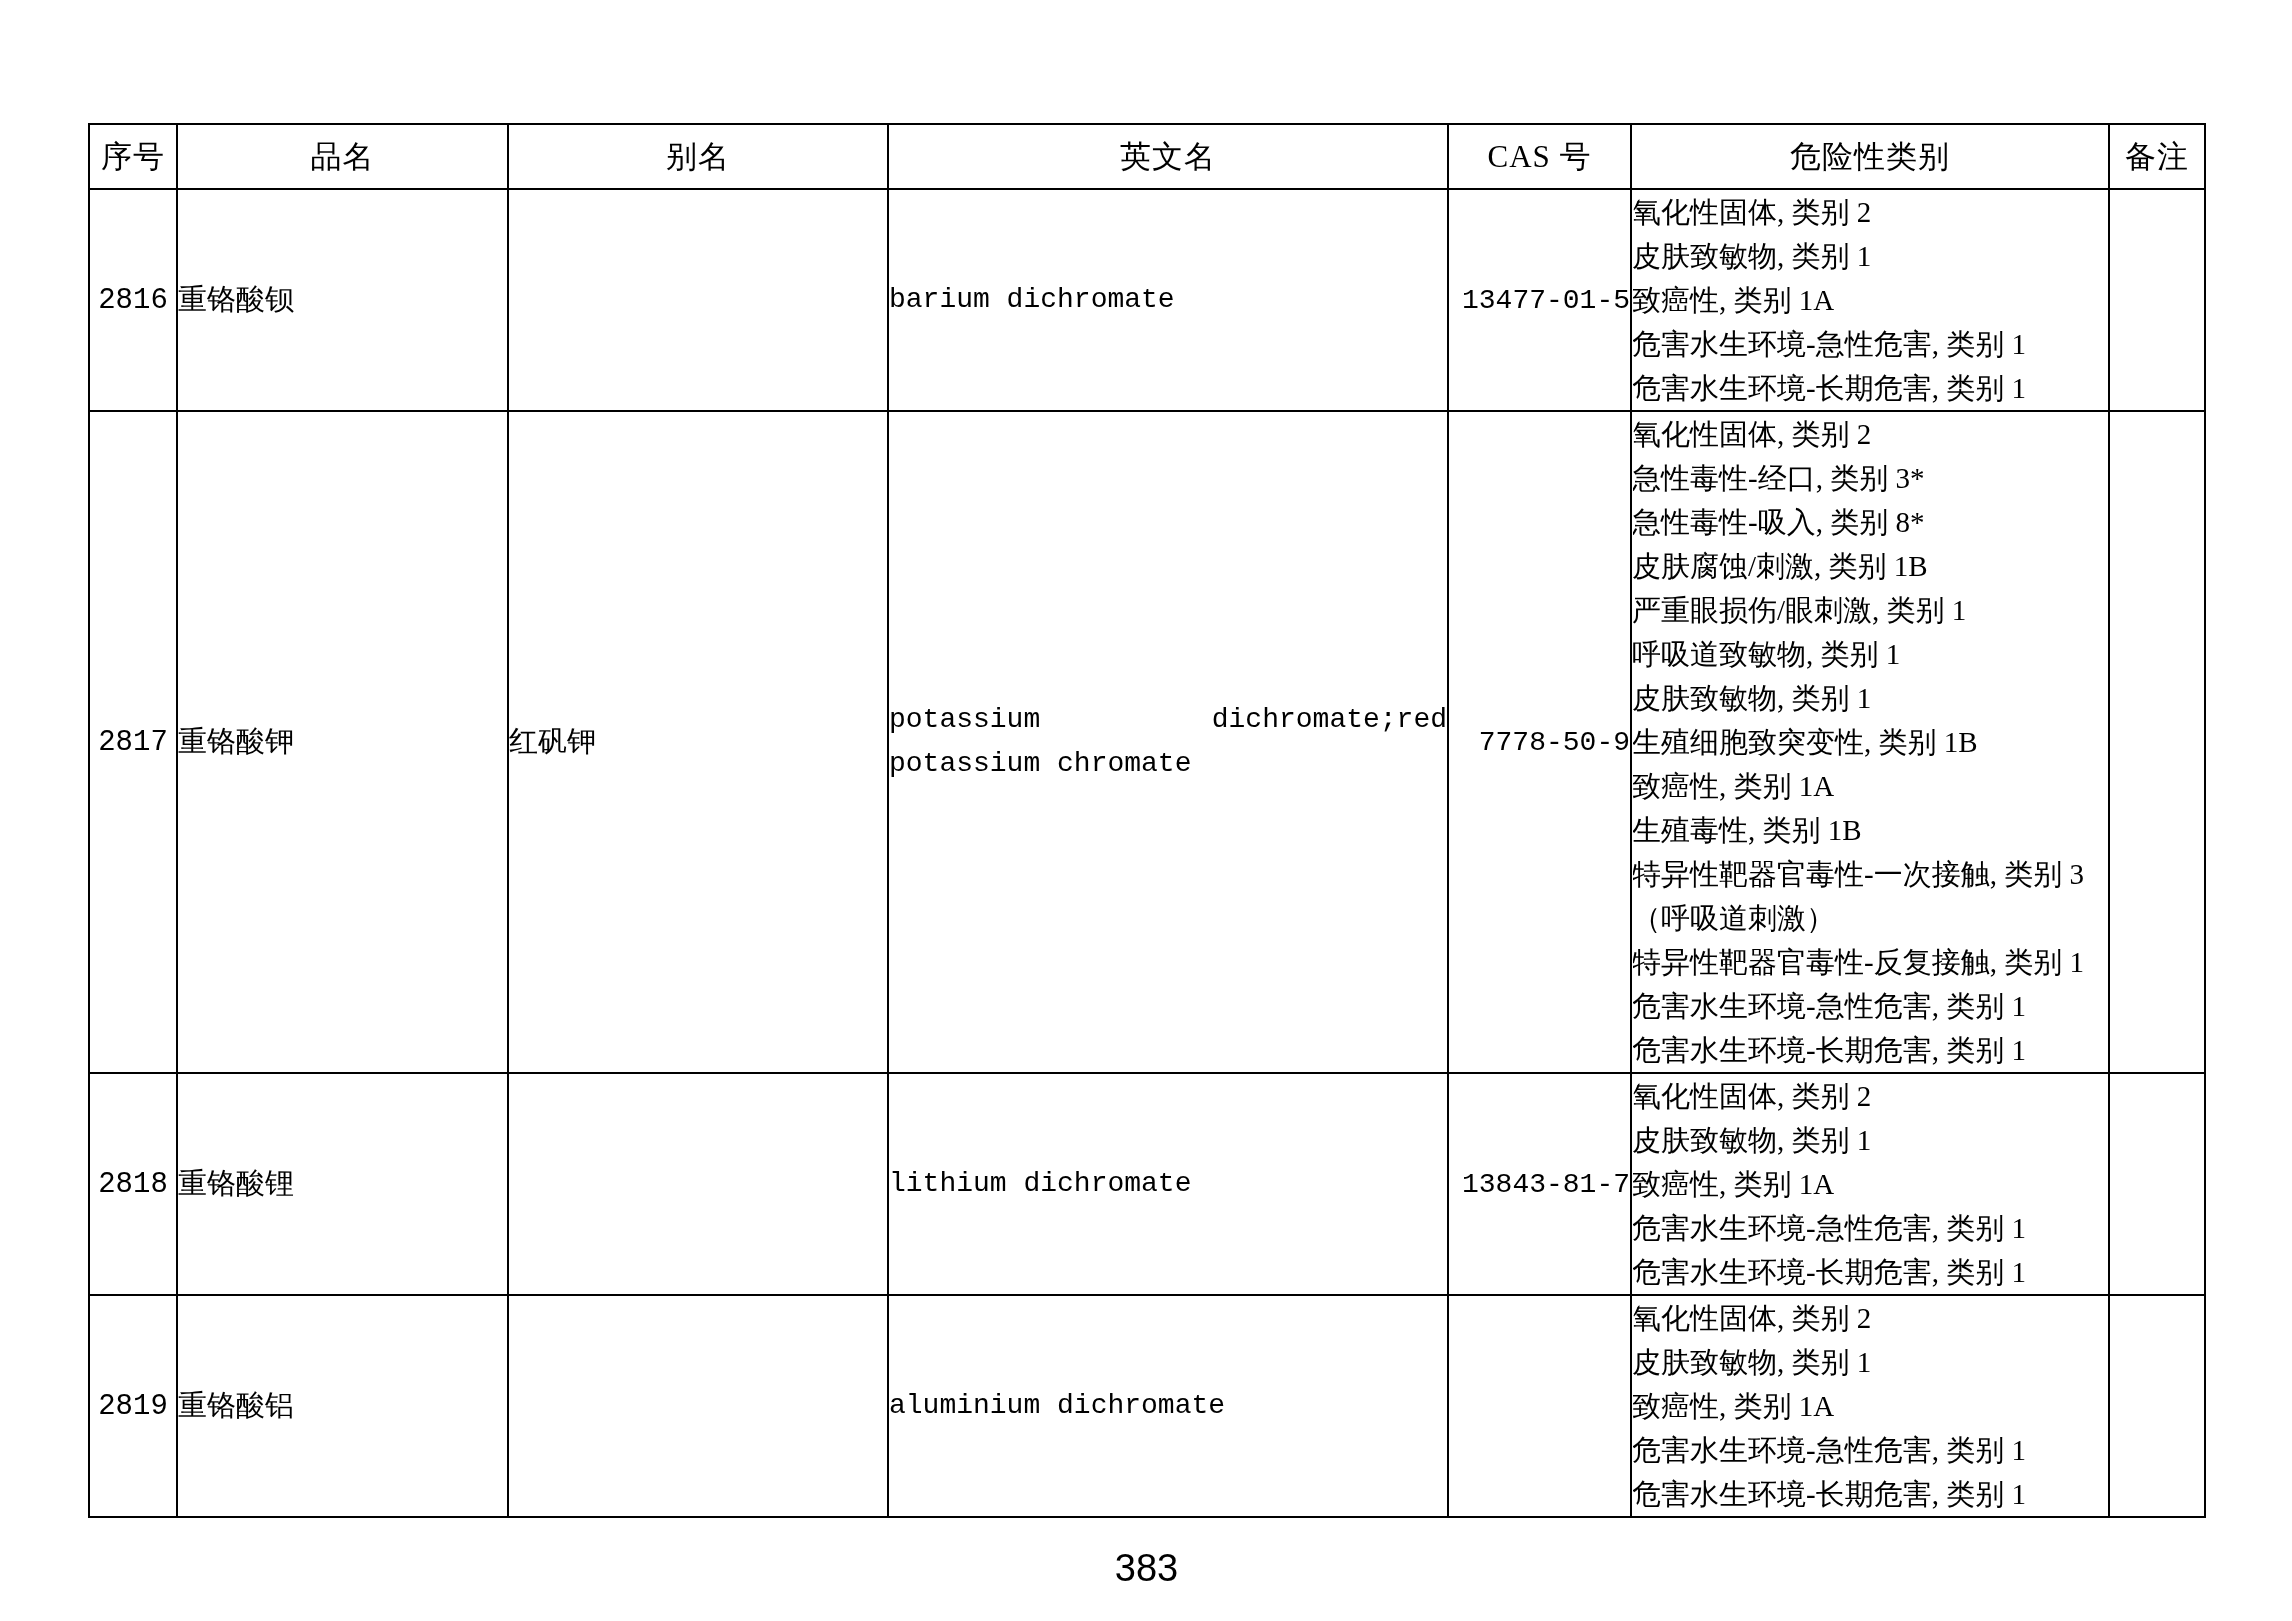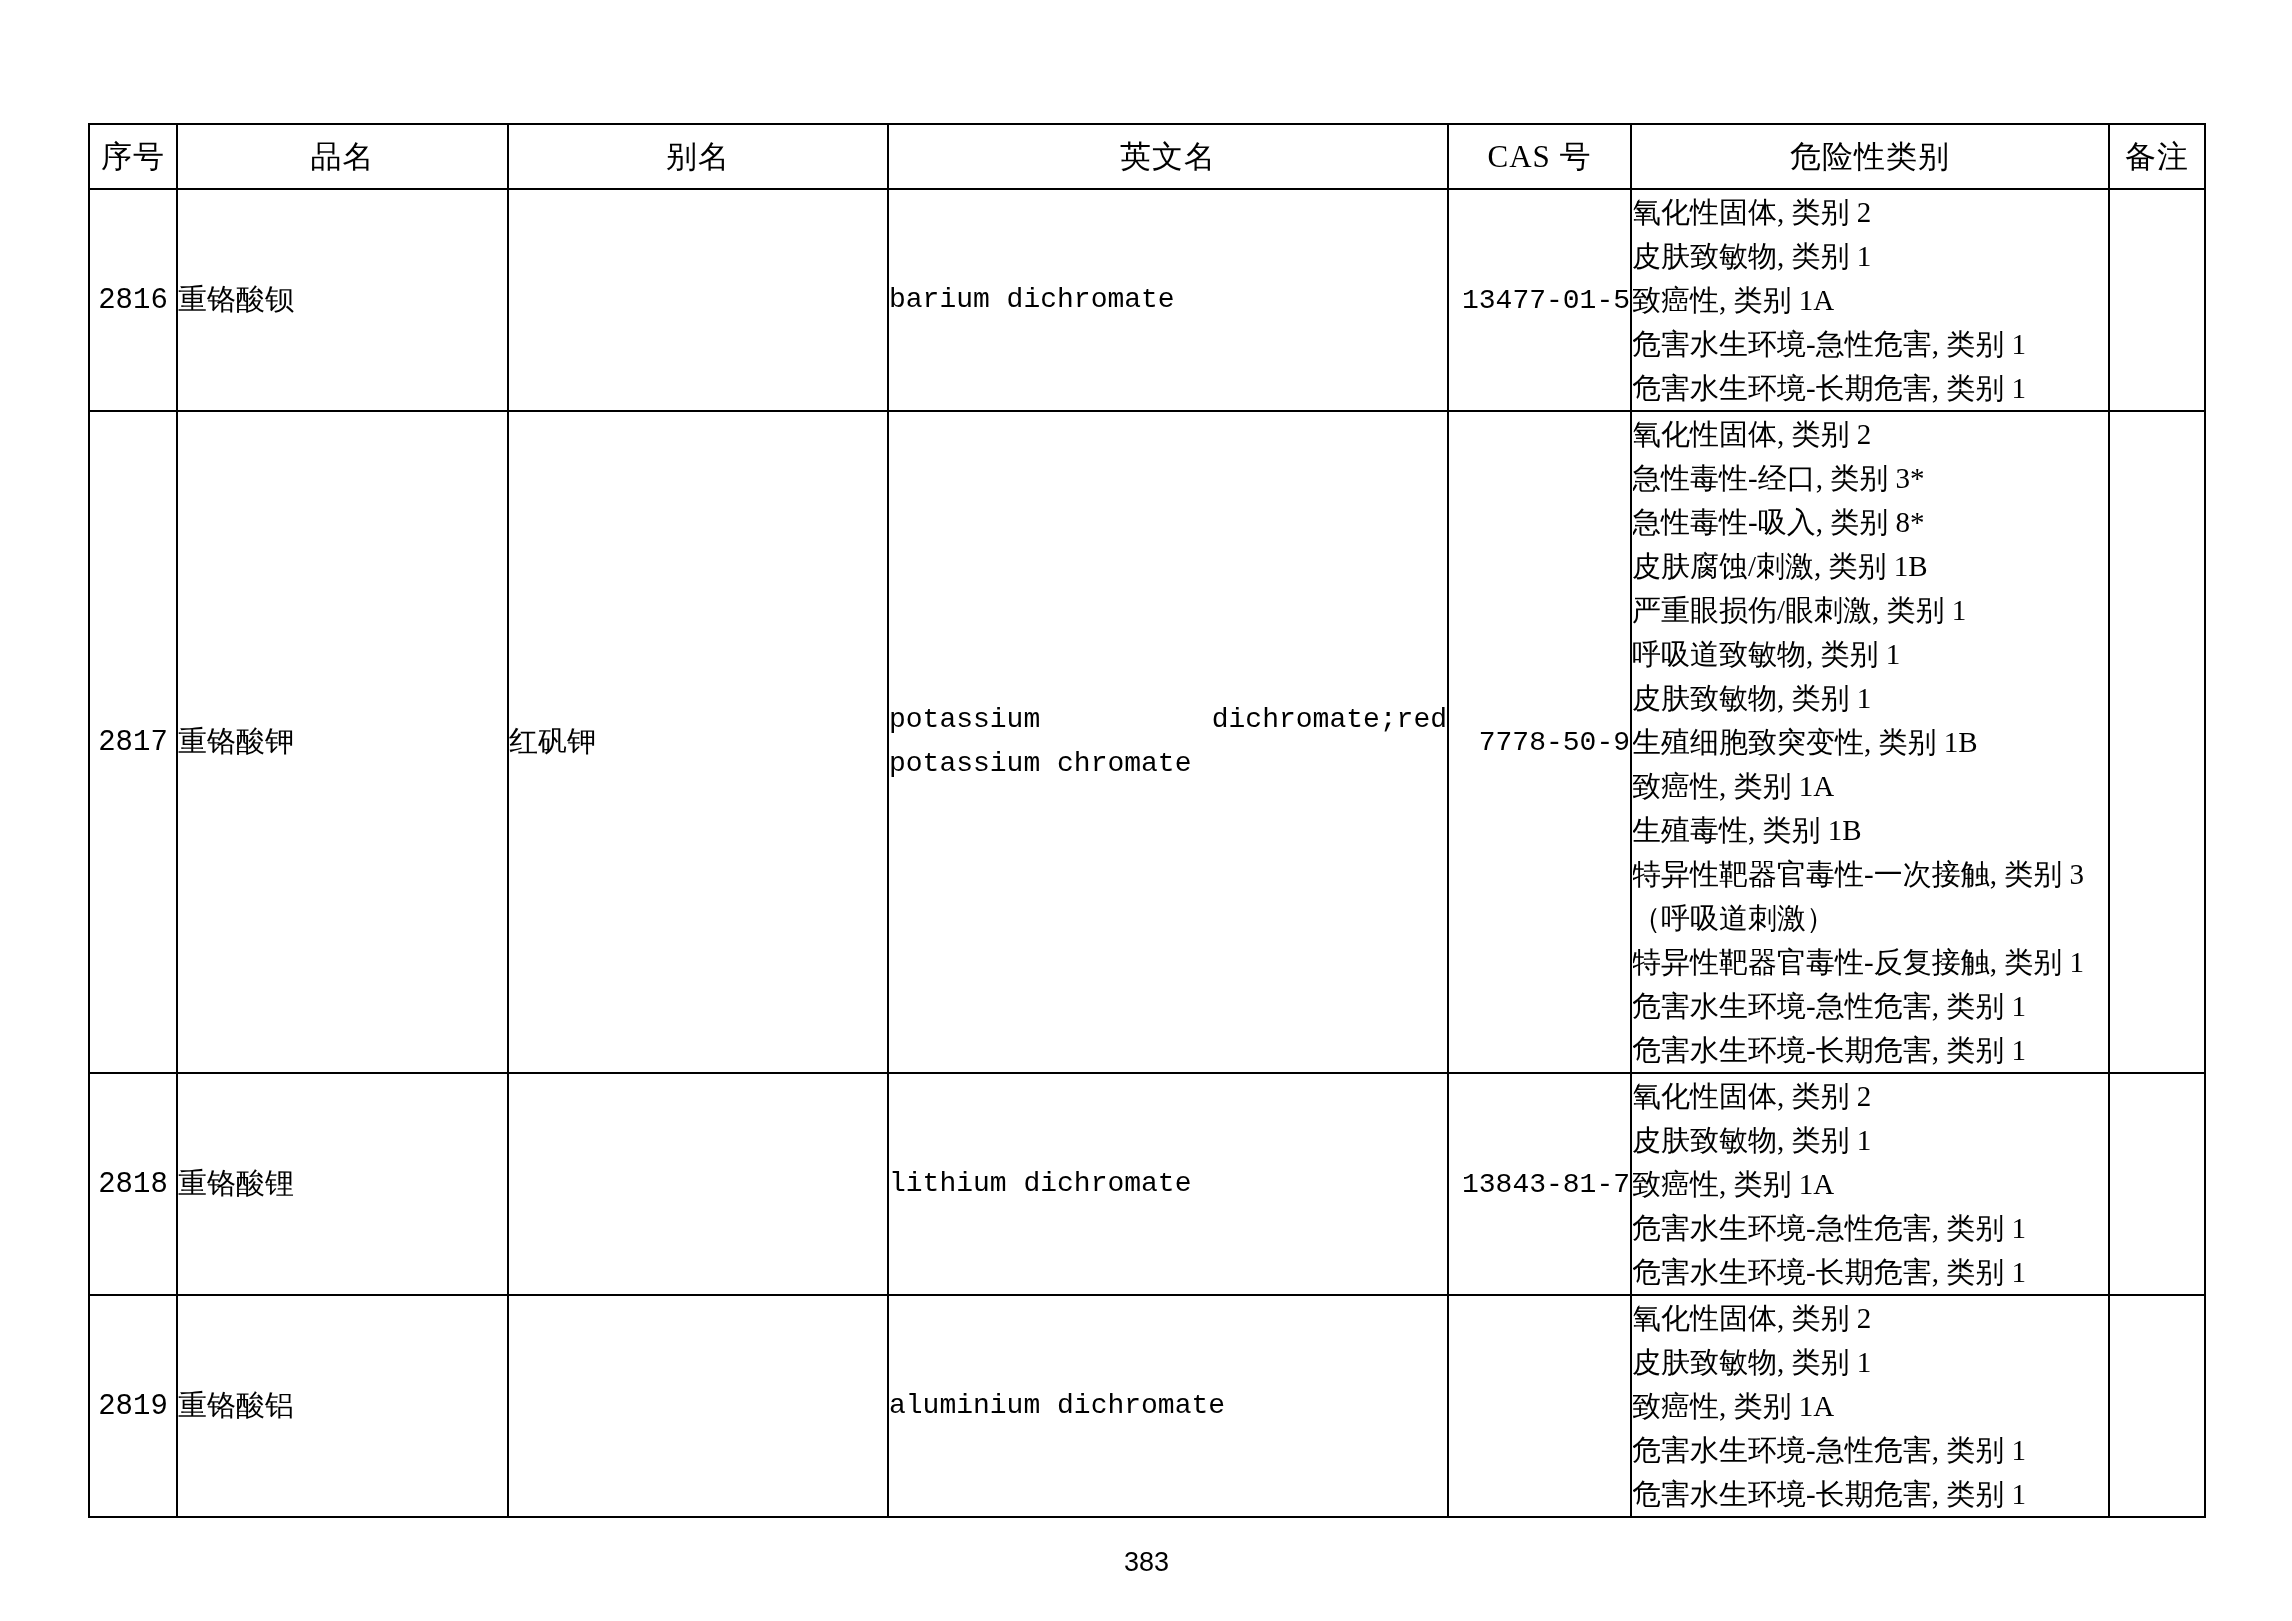--- a/index.html
+++ b/index.html
@@ -78,21 +78,21 @@
   }
   td.c-remark { font-size: 29px; }
 
   .footer {
     position: absolute;
     left: 0;
     top: 1547px;
     width: 2293px;
     text-align: center;
     font-family: "Liberation Sans", "DejaVu Sans", sans-serif;
-    font-size: 27px;
+    font-size: 38px;
     color: #000000;
   }
 </style>
 </head>
 <body>
 
 <div class="sheet">
   <table class="chem">
     <colgroup>
       <col style="width:88px">

